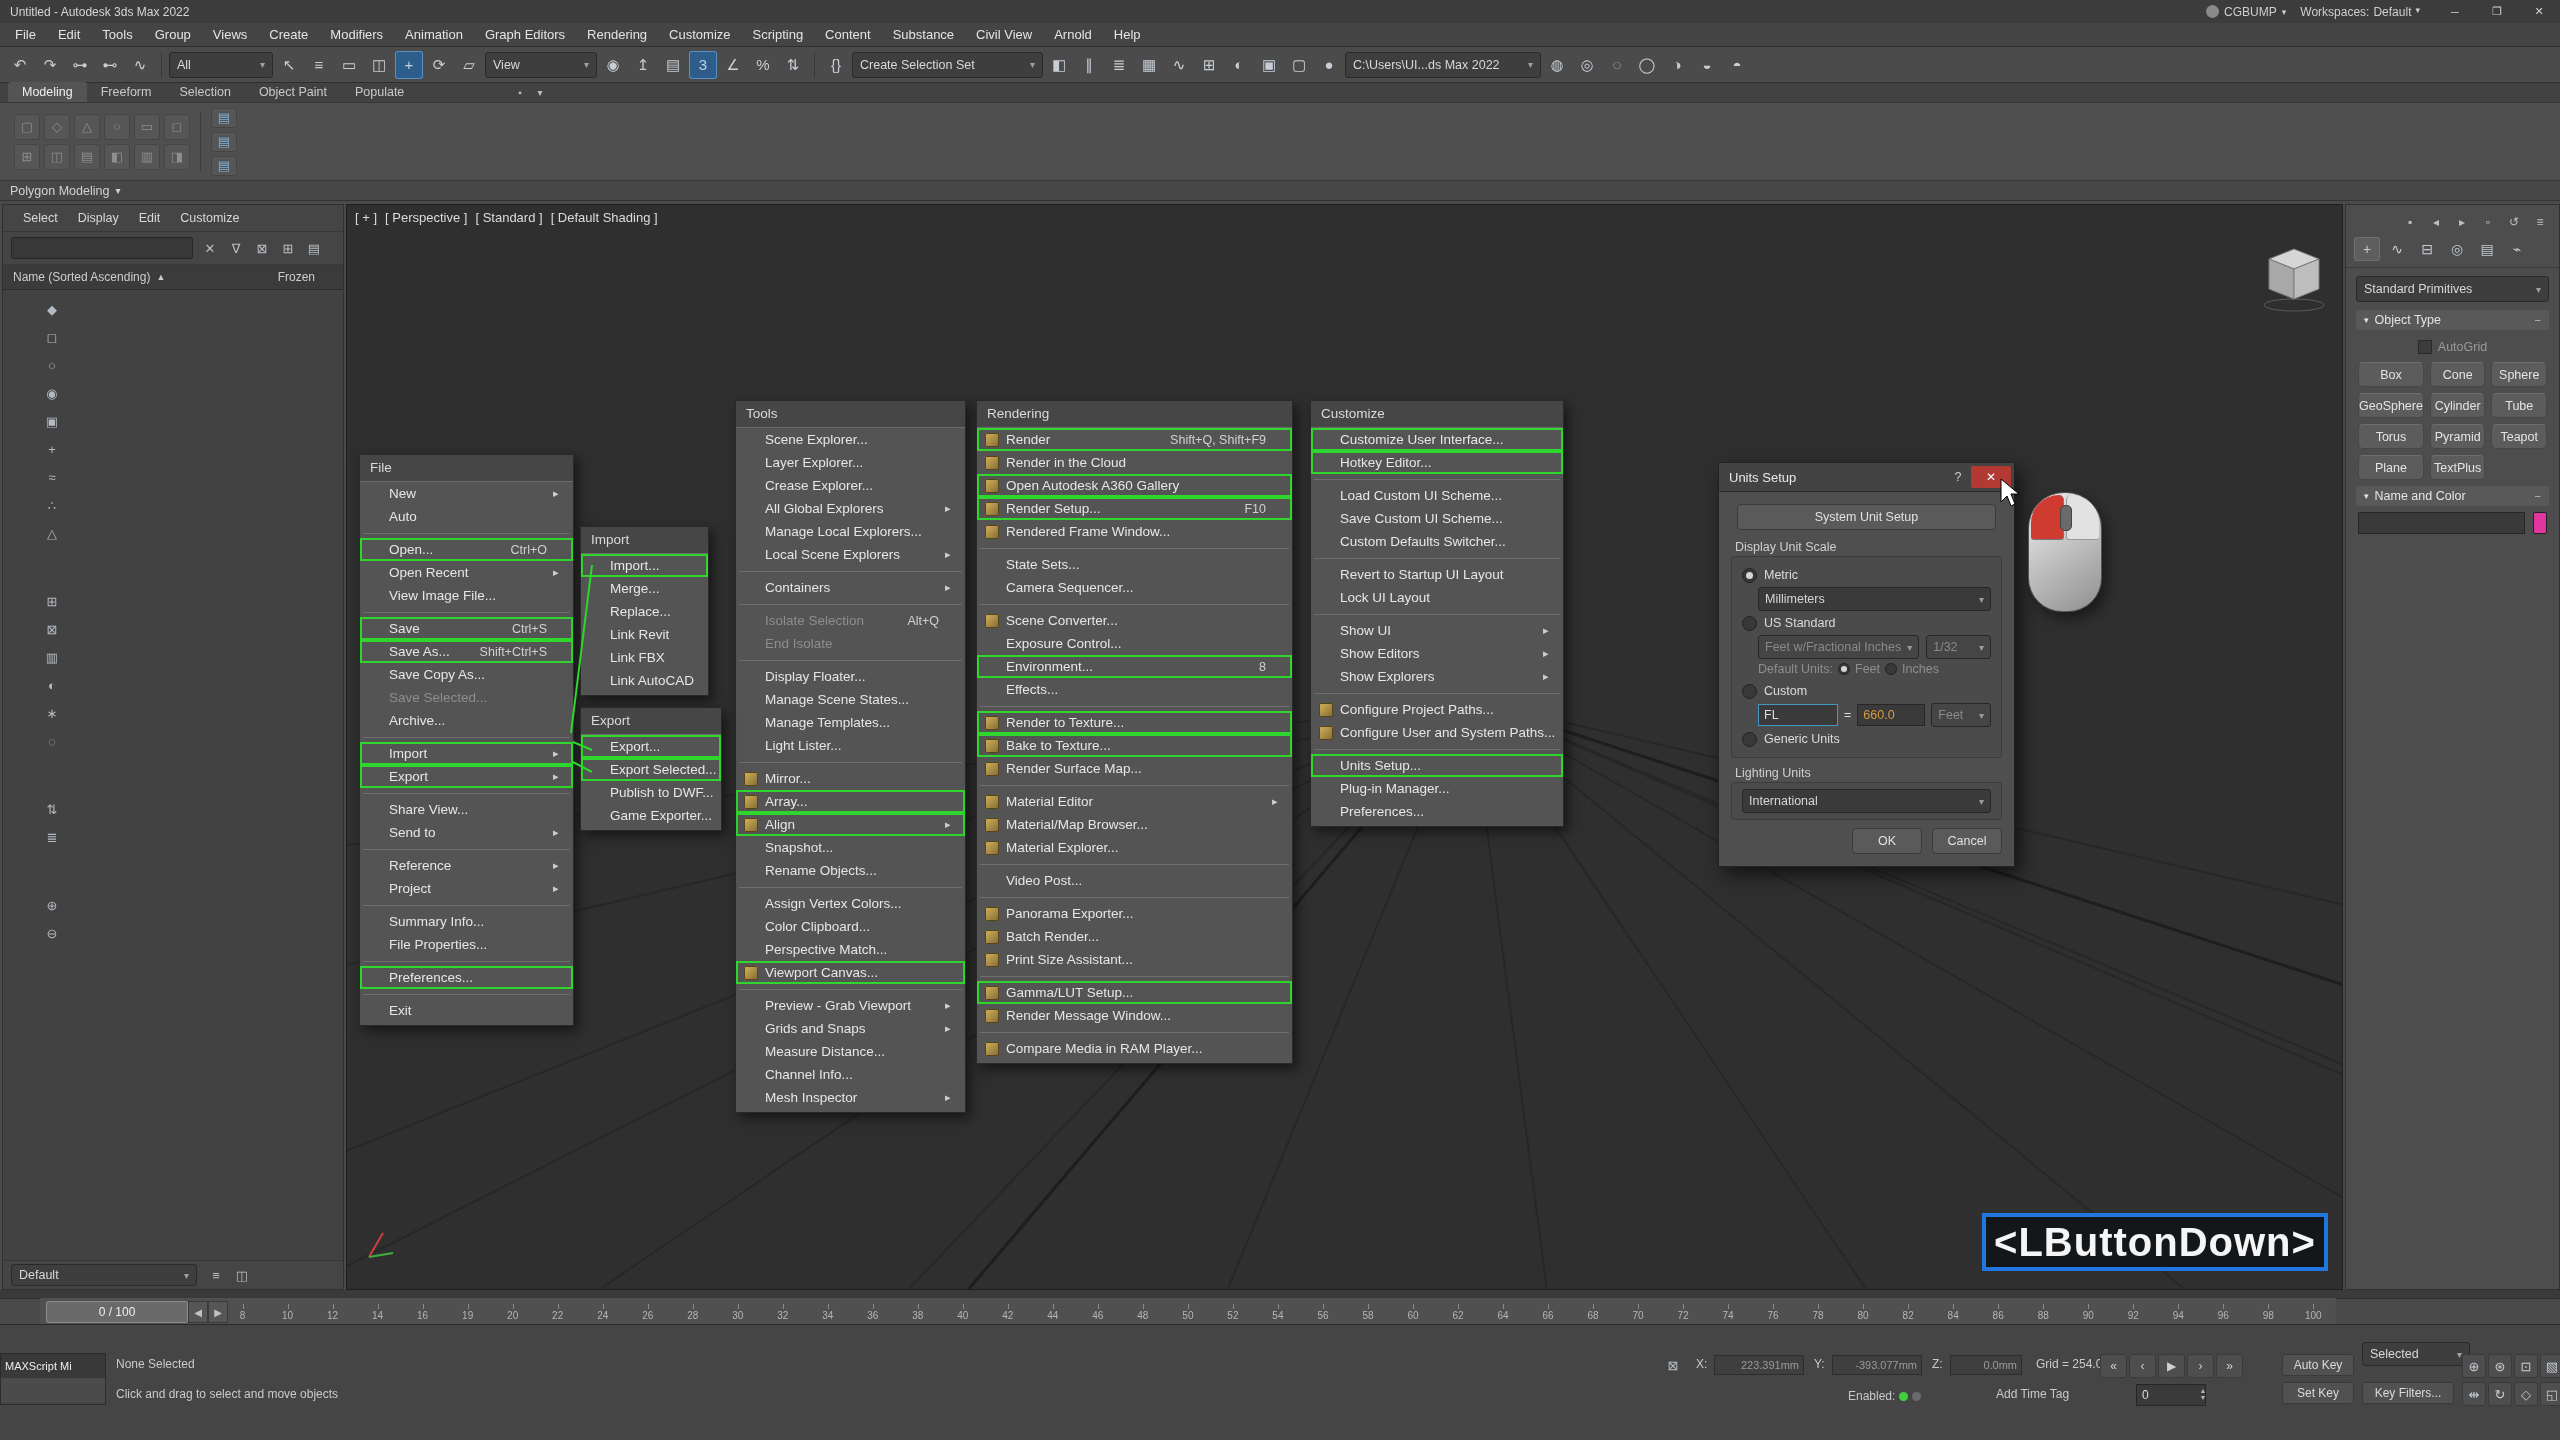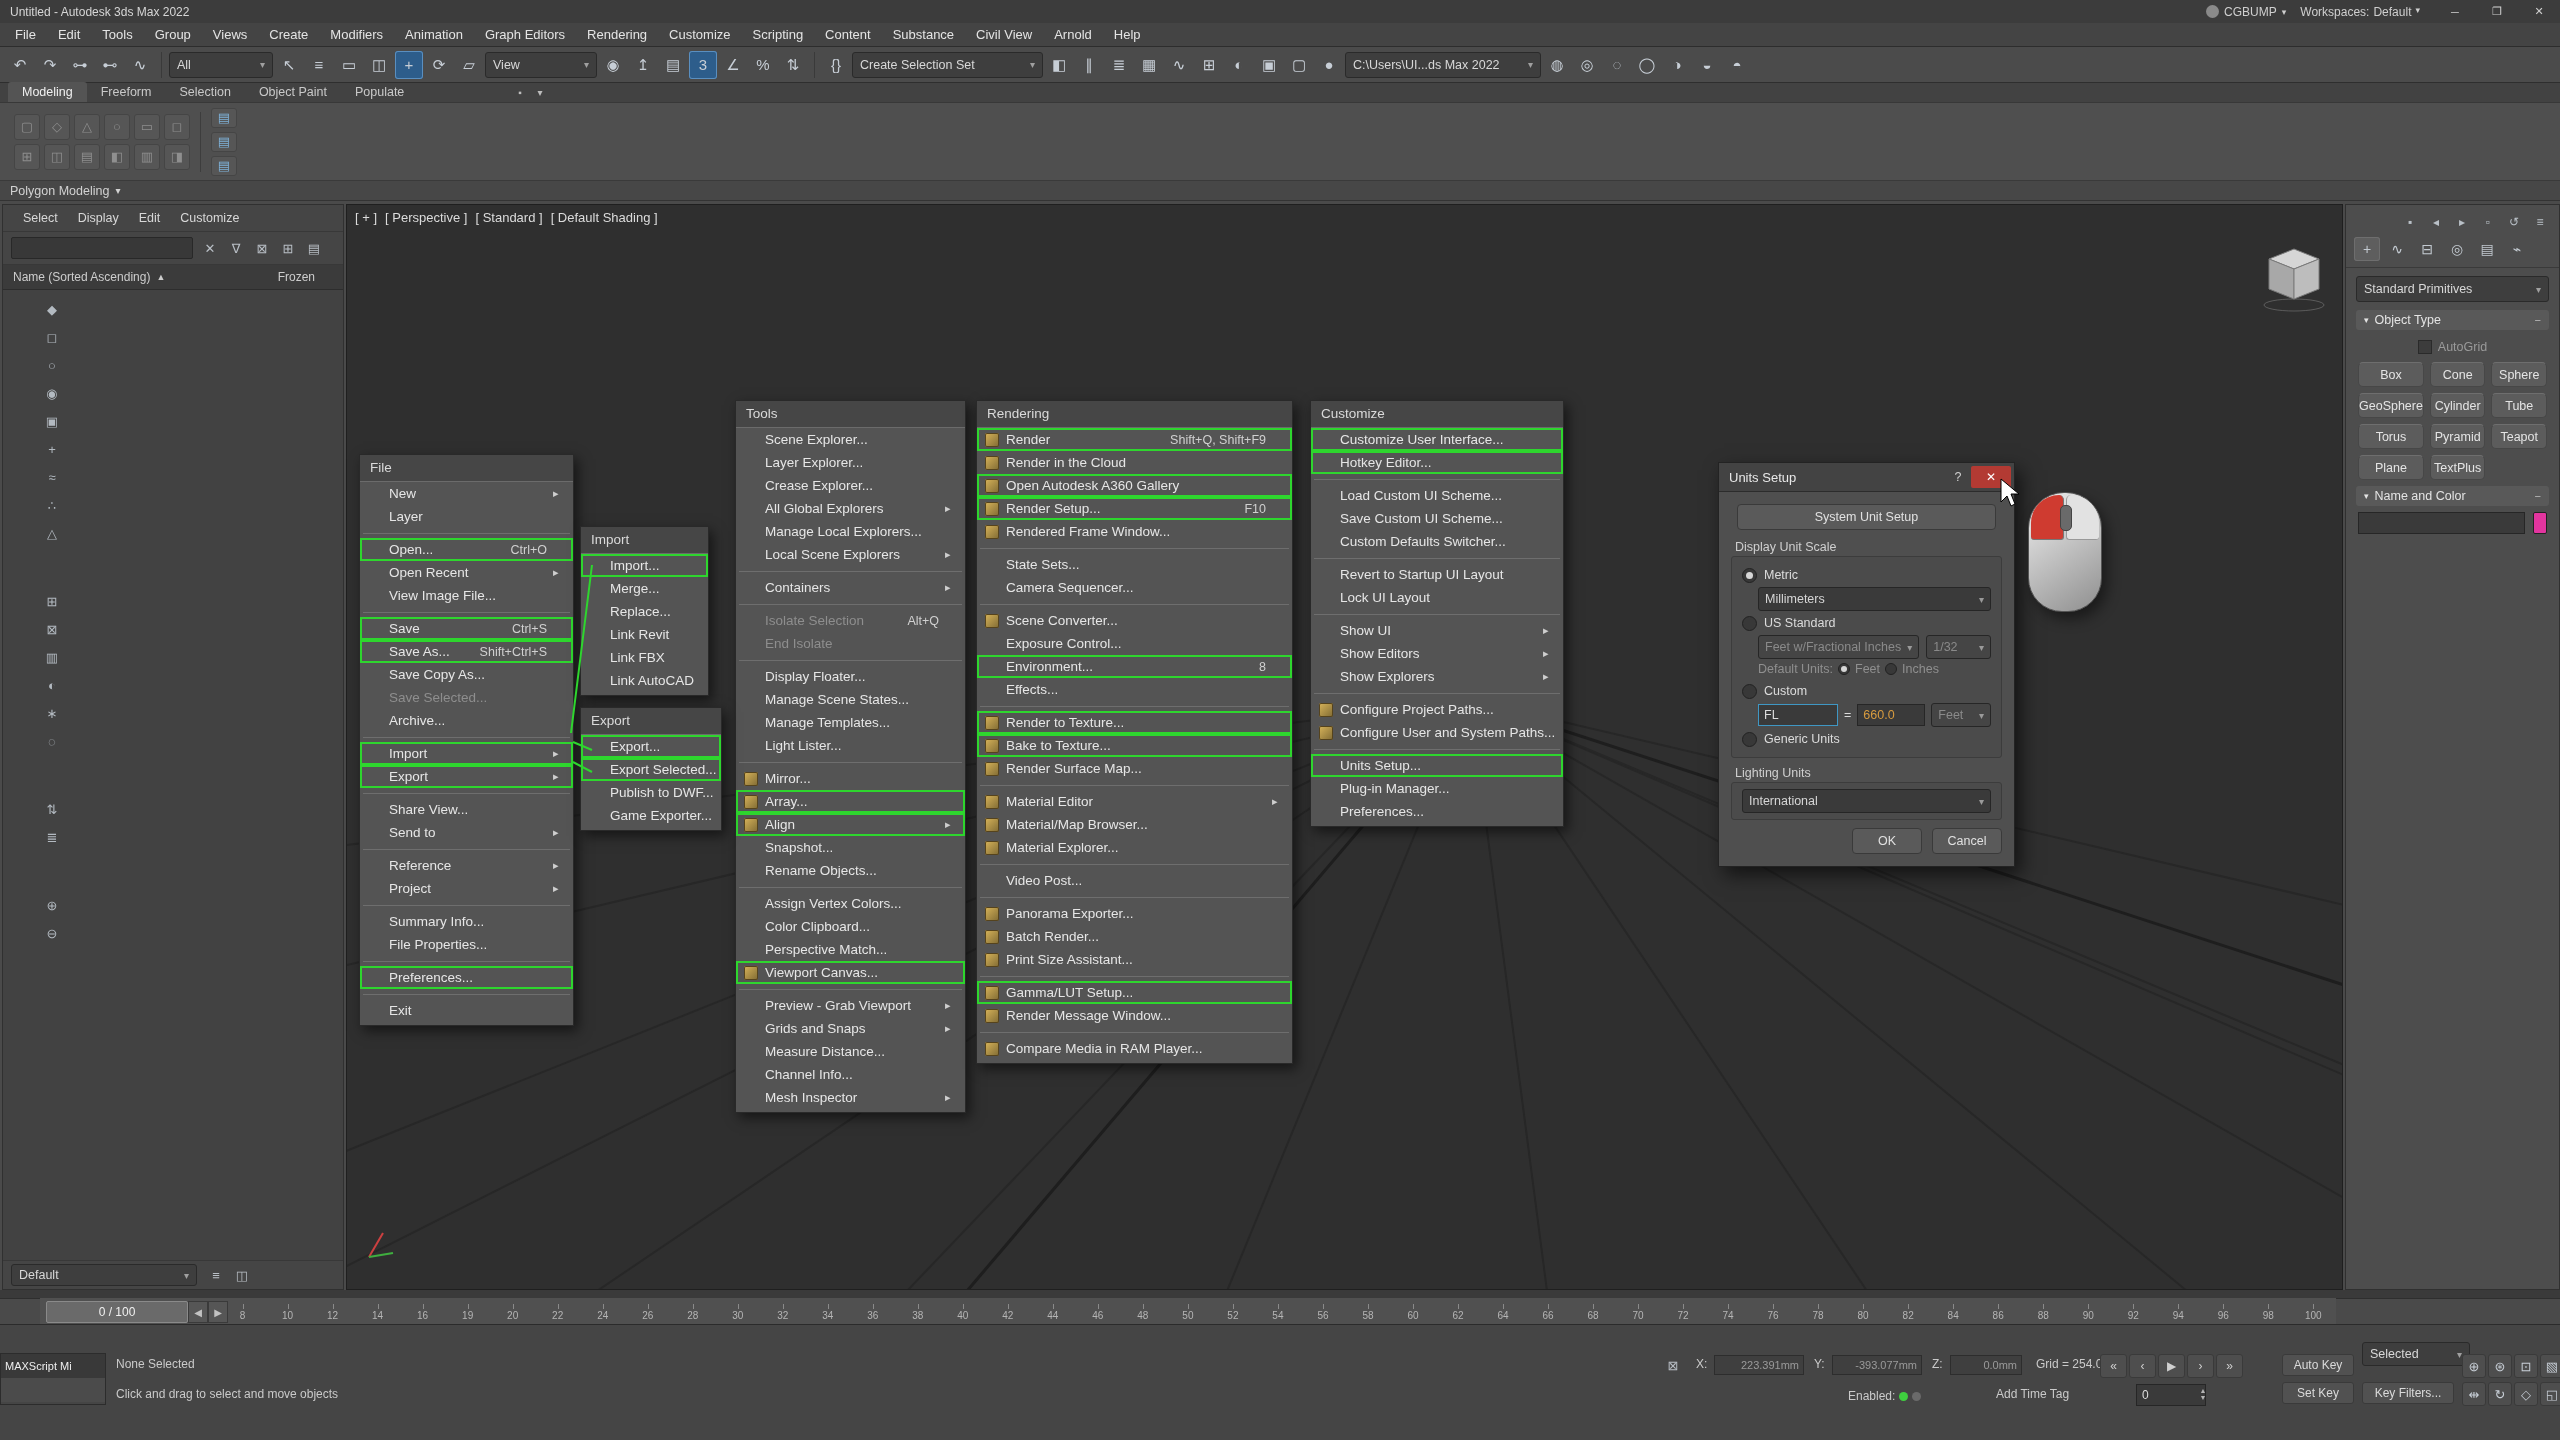--- a/index.html
+++ b/index.html
@@ -566,36 +566,37 @@
       <span><span>[ Perspective ]</span></span>
       <span><span>[ Standard ]</span></span>
       <span><span>[ Default Shading ]</span></span>
     </div>
   <svg width="70" height="74" style="position:absolute;left:1912px;top:36px;z-index:5;">
     <polygon points="10,18 35,8 60,18 35,28" fill="#d6d6d6" stroke="#7a7a7a"></polygon>
     <polygon points="10,18 35,28 35,58 10,48" fill="#a8a8a8" stroke="#7a7a7a"></polygon>
     <polygon points="60,18 35,28 35,58 60,48" fill="#bdbdbd" stroke="#7a7a7a"></polygon>
     <ellipse cx="35" cy="64" rx="30" ry="6" fill="none" stroke="#888888" stroke-opacity="0.5"></ellipse>
   </svg>
+  <div id="vp-annotation">&lt;LButtonDown&gt;</div>
 </div>
 
 <div class="menu" style="left:359px;top:454px;width:213px;">
   <div class="menu-title">File</div>
   <div>
 
       <div class="mi has-sub">
         <span class="mi-ico"></span>
         <span class="mi-label">New</span>
         <span class="mi-short"></span>
         <span class="mi-arrow"></span>
       </div>
 
       <div class="mi">
         <span class="mi-ico"></span>
-        <span class="mi-label">Layer</span>
+        <span class="mi-label">Auto</span>
         <span class="mi-short"></span>
         <span class="mi-arrow"></span>
       </div>
 
       <div class="mi msep">
         
         
         
         
       </div>

